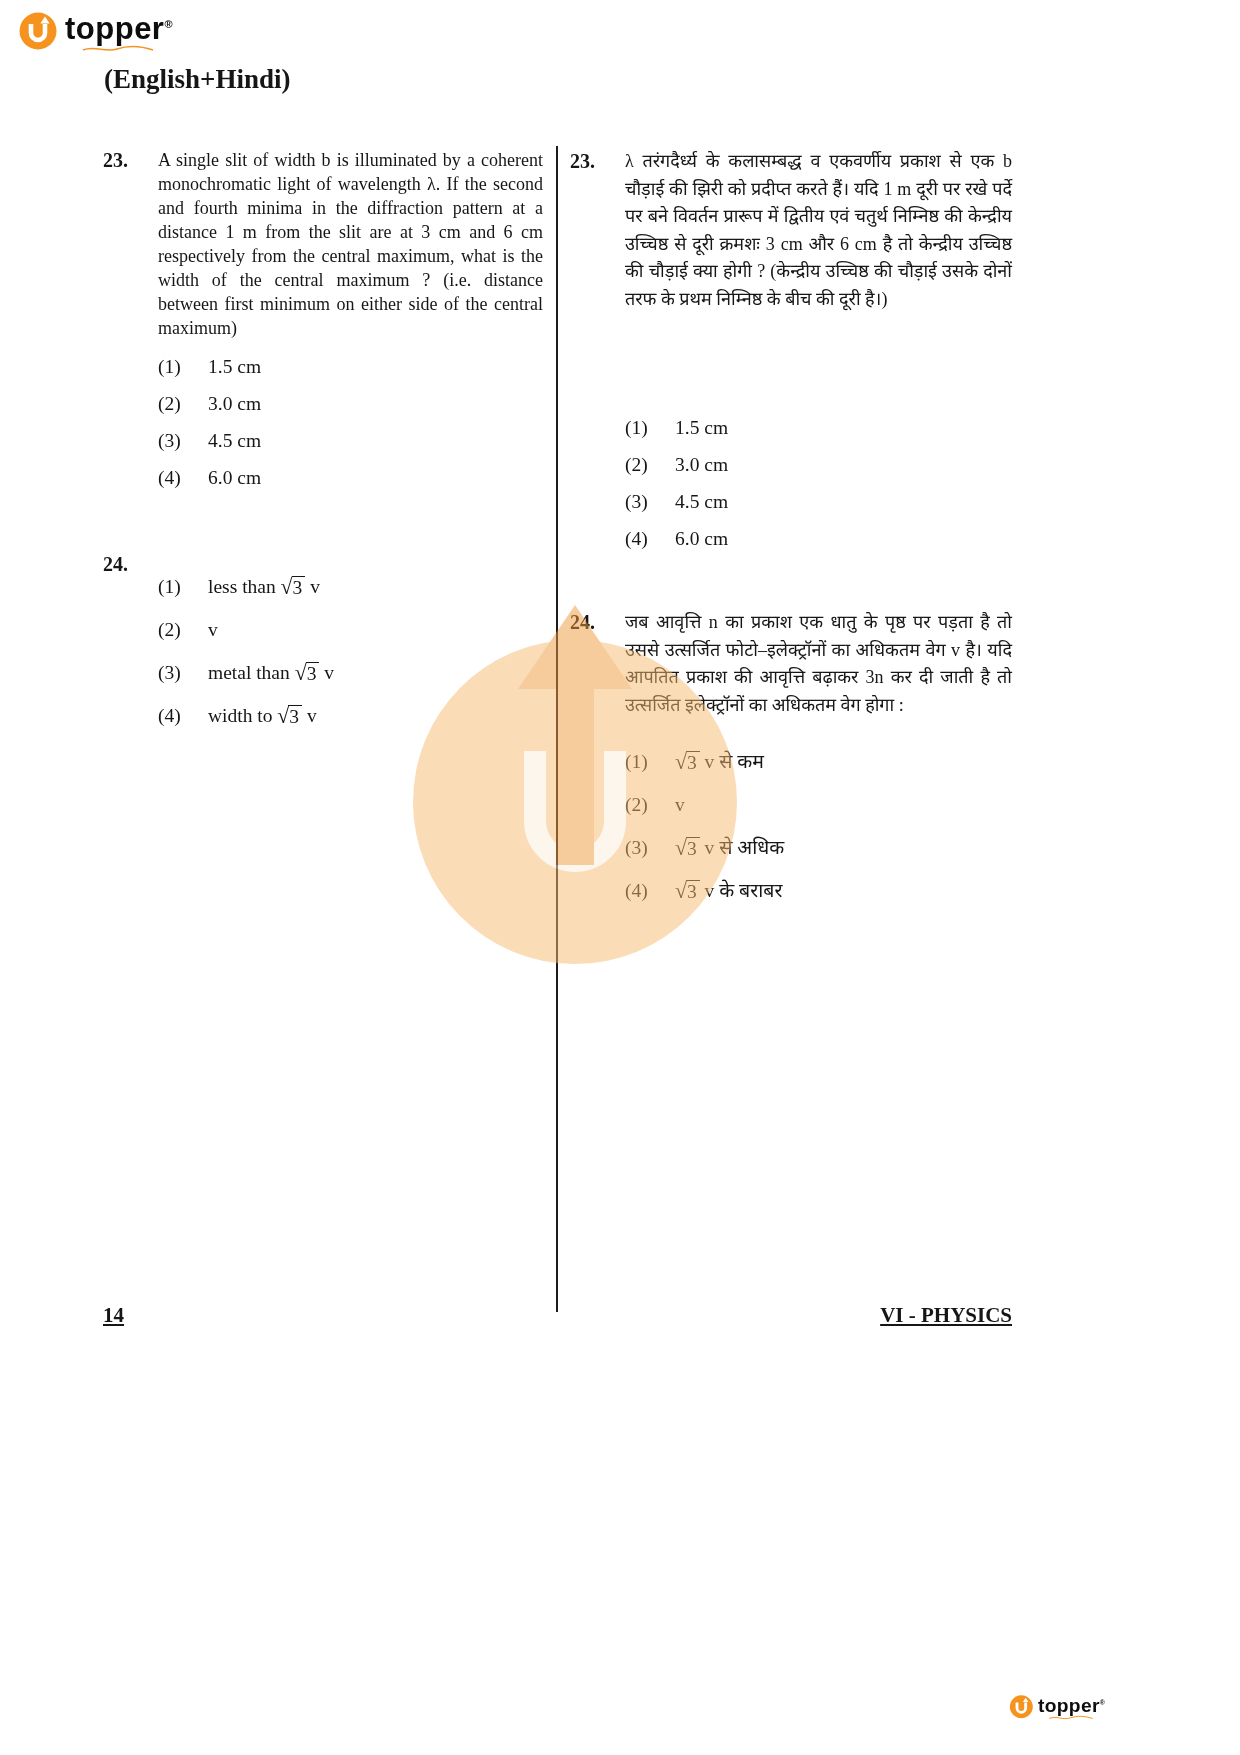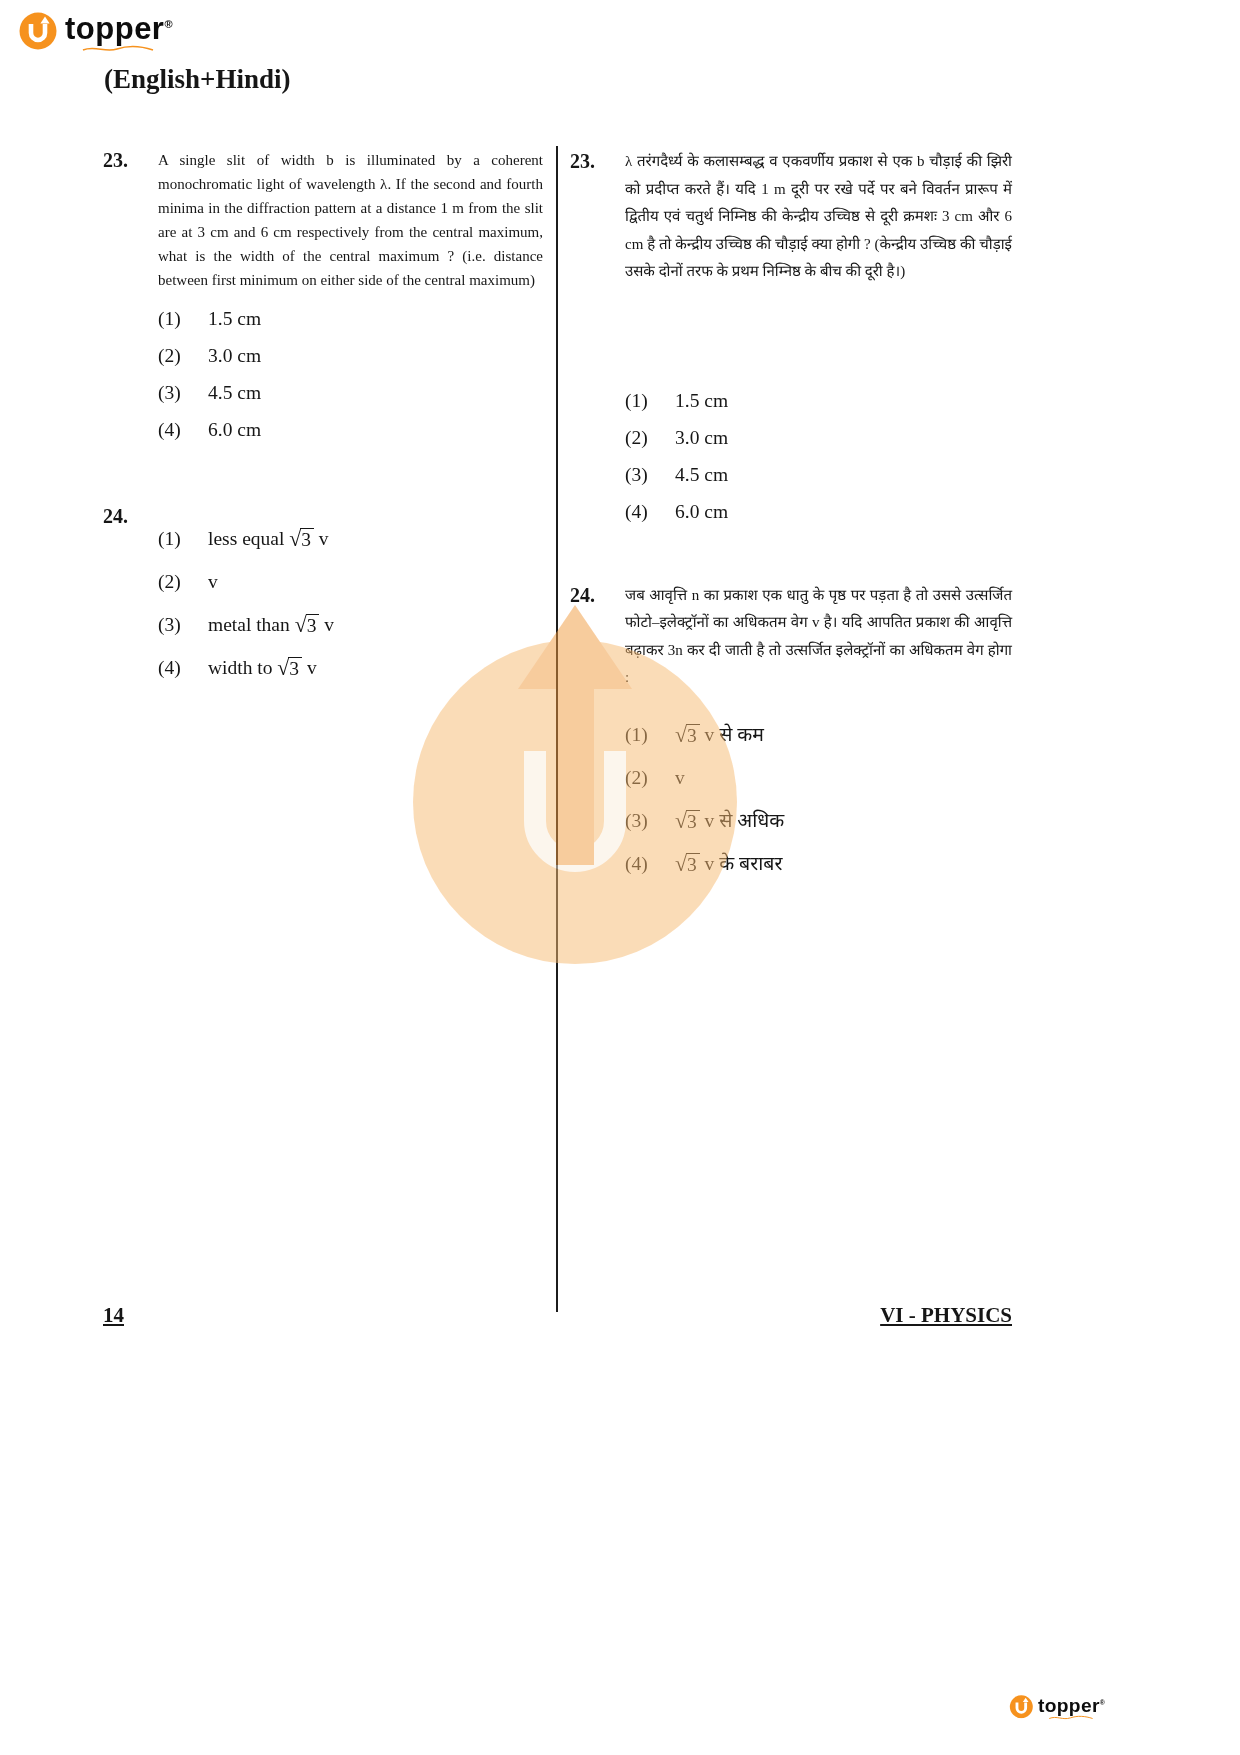--- a/index.html
+++ b/index.html
@@ -28,21 +28,21 @@
 
   
   .divider { position:absolute; left:556px; top:146px; width:2px; height:1166px; background:#1c1c1c; }
   .col { position:absolute; top:148px; z-index:1; }
   .col-left  { left:103px; width:440px; }
   .col-right { left:570px; width:442px; }
 
   .question { display:grid; grid-template-columns:55px 1fr; }
   .q-num { font-weight:bold; font-size:20px; line-height:24px; }
   .col-right .q-num { line-height:27px; }
-  .q-text { font-size:15px; line-height:24px; text-align:justify;font-family:Liberation Serif, serif; }
+  .q-text { font-size:18px; line-height:24px; text-align:justify;font-family:Liberation Serif, serif; }
   .col-right .q-text { line-height:27.5px; }
 
   .question + .question { margin-top:50px; }
   .col-right .question + .question { margin-top:46px; }
 
   .options { grid-column:2; margin-top:14px; }
   .options.mt-md { margin-top:22px; }
   .options.mt-lg { margin-top:30px; }
   .options.opts-push { margin-top:102px; }
   .opt-row { display:flex; align-items:baseline; margin-bottom:11px; font-size:19.5px; line-height:26px; }
@@ -105,21 +105,21 @@
             <span class="opt-body"><span>6.0 cm</span></span>
           </div>
         </div>
     </section>
 
     <section class="question">
       <div class="q-num">24.</div>
       <div class="options mt-md opts-math">
           <div class="opt-row">
             <span class="opt-num">(1)</span>
-            <span class="opt-body"><span>less equal </span><span class="sqrt">
+            <span class="opt-body"><span>less than </span><span class="sqrt">
                 <span class="sqrt-sign">√</span>
                 <span class="radicand">3</span>
               </span><span> v</span></span>
           </div>
           <div class="opt-row">
             <span class="opt-num">(2)</span>
             <span class="opt-body"><span>v</span></span>
           </div>
           <div class="opt-row">
             <span class="opt-num">(3)</span>

